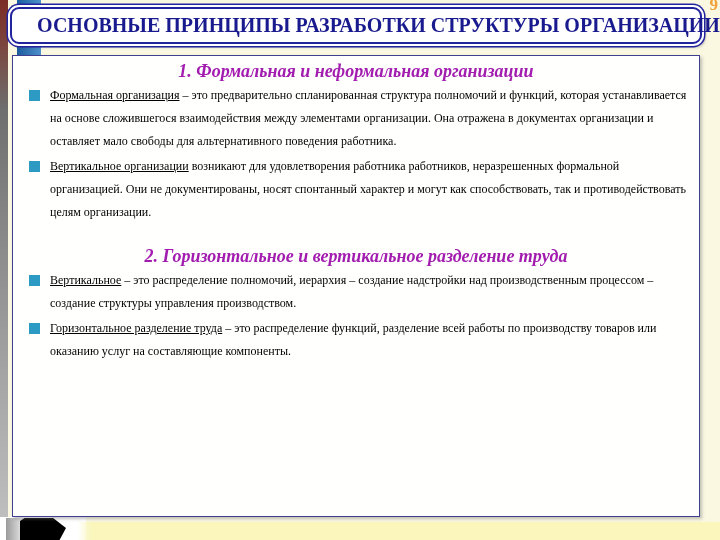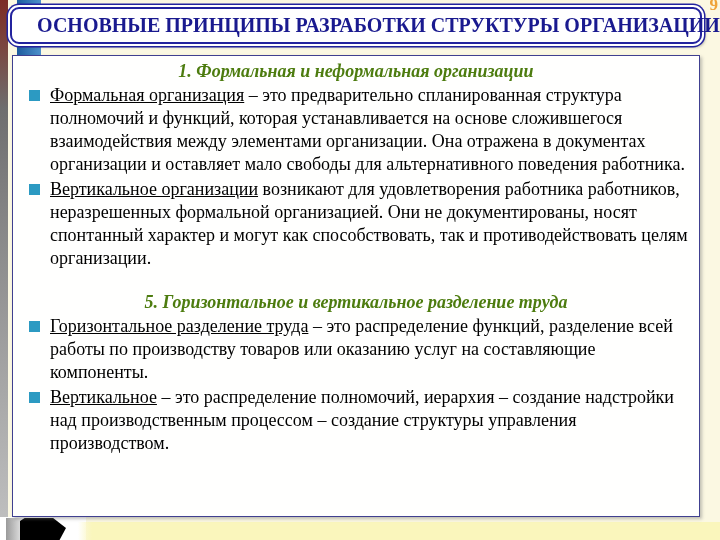--- a/index.html
+++ b/index.html
@@ -48,33 +48,33 @@
     color:#1A1A8F;font-weight:bold;font-size:20px;white-space:nowrap;letter-spacing:0px;margin-left:45px;
   }
   
   .content-box{
     position:absolute;left:12px;top:55px;width:688px;height:462px;
     background:#FFFFFE;border:1.5px solid #404090;box-sizing:border-box;
     box-shadow:2px 2px 3px rgba(120,120,120,0.45);
     padding-top:4px;
   }
   .section-heading{
-    text-align:center;color:#4d7c0f;font-weight:bold;font-style:italic;
+    text-align:center;color:#a21caf;font-weight:bold;font-style:italic;
     font-size:18px;line-height:23px;margin:0 10px 1px 10px;
   }
   .section-heading.second{margin-top:21px;}
   .bullet-item{
     position:relative;margin:0 6px 2px 0;
   }
   .bullet-square{
     position:absolute;left:16px;top:6px;width:11px;height:11px;background:#2C9AC2;
   }
   .bullet-text{
     margin-left:37px;margin-right:2px;
-    font-size:18px;line-height:23px;color:#000;
+    font-size:12px;line-height:23px;color:#000;
   }
   .lead-underline{text-decoration:underline;}
 </style>
 </head>
 <body>
 
 <div class="left-strip"></div>
 <div class="blue-bar"></div>
 <div class="bottom-white"></div>
 <div class="bottom-shadow"></div>
@@ -93,25 +93,25 @@
   <div class="bullet-item">
     <span class="bullet-square"></span>
     <div class="bullet-text"><span class="lead-underline">Формальная организация</span><span> – это предварительно спланированная структура полномочий и функций, которая устанавливается на основе сложившегося взаимодействия между элементами организации. Она отражена в документах организации и оставляет мало свободы для альтернативного поведения работника.</span></div>
   </div>
 
   <div class="bullet-item">
     <span class="bullet-square"></span>
     <div class="bullet-text"><span class="lead-underline">Вертикальное организации</span><span> возникают для удовлетворения работника работников, неразрешенных формальной организацией. Они не документированы, носят спонтанный характер и могут как способствовать, так и противодействовать целям организации.</span></div>
   </div>
 
-  <div class="section-heading second">5. Горизонтальное и вертикальное разделение труда</div>
+  <div class="section-heading second">2. Горизонтальное и вертикальное разделение труда</div>
+
+  <div class="bullet-item">
+    <span class="bullet-square"></span>
+    <div class="bullet-text"><span class="lead-underline">Вертикальное</span><span> – это распределение полномочий, иерархия – создание надстройки над производственным процессом – создание структуры управления производством.</span></div>
+  </div>
 
   <div class="bullet-item">
     <span class="bullet-square"></span>
     <div class="bullet-text"><span class="lead-underline">Горизонтальное разделение труда</span><span> – это распределение функций, разделение всей работы по производству товаров или оказанию услуг на составляющие компоненты.</span></div>
   </div>
 
-  <div class="bullet-item">
-    <span class="bullet-square"></span>
-    <div class="bullet-text"><span class="lead-underline">Вертикальное</span><span> – это распределение полномочий, иерархия – создание надстройки над производственным процессом – создание структуры управления производством.</span></div>
-  </div>
-
 </div>
 
 </body></html>

